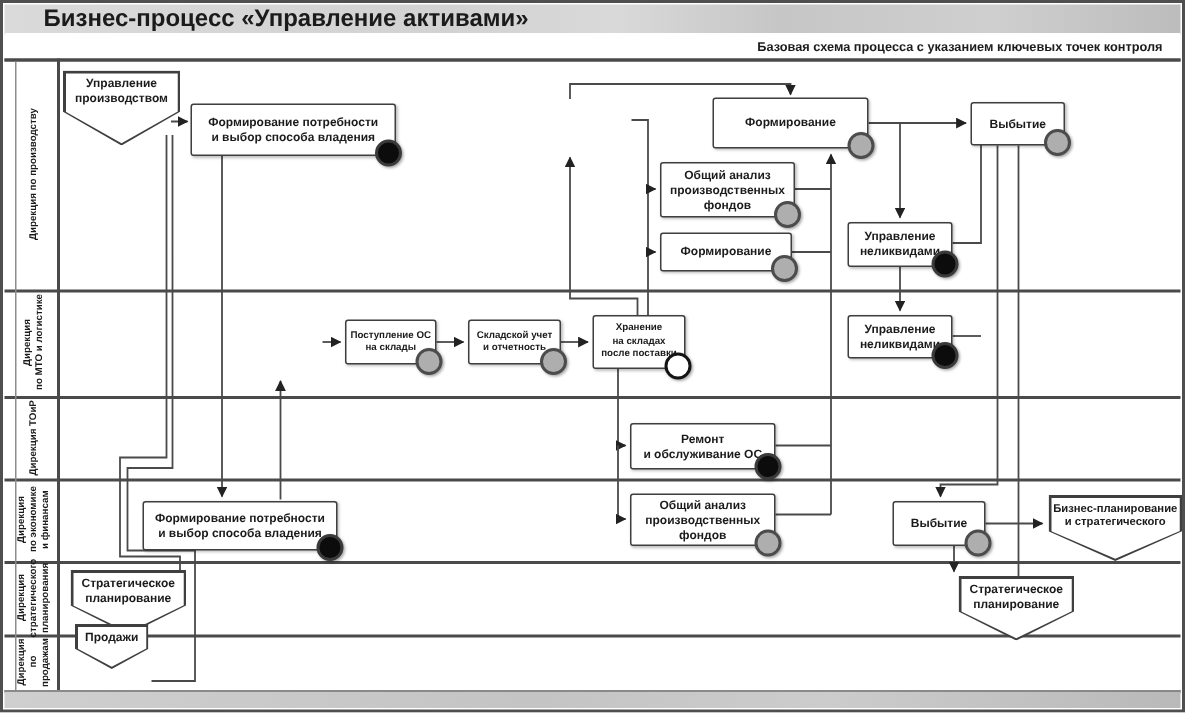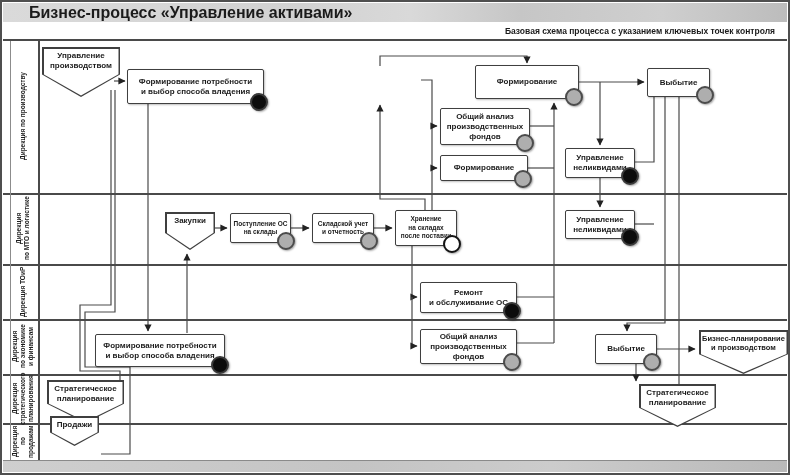--- a/index.html
+++ b/index.html
@@ -140,23 +140,20 @@
   <div class="box" style="left:438px;top:153px;width:88px;height:26px">
     <span>Формирование</span>
     <span class="marker" style="background: rgb(174, 174, 174); border-color: rgb(76, 76, 76);"></span>
   </div>
   <div class="box" style="left:563px;top:146px;width:70px;height:30px">
     <span>Управление
 неликвидами</span>
     <span class="marker" style="background: rgb(12, 12, 12); border-color: rgb(58, 58, 58);"></span>
   </div>
 
-  <div class="pent" style="left:163px;top:210px;width:50px;height:38px">
-    <span class="lbl">Закупки</span>
-  </div>
   <div class="box sm" style="left:228px;top:211px;width:61px;height:30px">
     <span>Поступление ОС
 на склады</span>
     <span class="marker" style="background: rgb(174, 174, 174); border-color: rgb(76, 76, 76);"></span>
   </div>
   <div class="box sm" style="left:310px;top:211px;width:62px;height:30px">
     <span>Складской учет
 и отчетность</span>
     <span class="marker" style="background: rgb(174, 174, 174); border-color: rgb(76, 76, 76);"></span>
   </div>
@@ -188,21 +185,21 @@
 производственных
 фондов</span>
     <span class="marker" style="background: rgb(174, 174, 174); border-color: rgb(76, 76, 76);"></span>
   </div>
   <div class="box" style="left:593px;top:332px;width:62px;height:30px">
     <span>Выбытие</span>
     <span class="marker" style="background: rgb(174, 174, 174); border-color: rgb(76, 76, 76);"></span>
   </div>
   <div class="pent sm" style="left:697px;top:328px;width:89px;height:44px">
     <span class="lbl">Бизнес-планирование
-и производством</span>
+и стратегического</span>
   </div>
 
   <div class="pent" style="left:45px;top:378px;width:77px;height:43px">
     <span class="lbl">Стратегическое
 планирование</span>
   </div>
   <div class="pent" style="left:637px;top:382px;width:77px;height:43px">
     <span class="lbl">Стратегическое
 планирование</span>
   </div>

